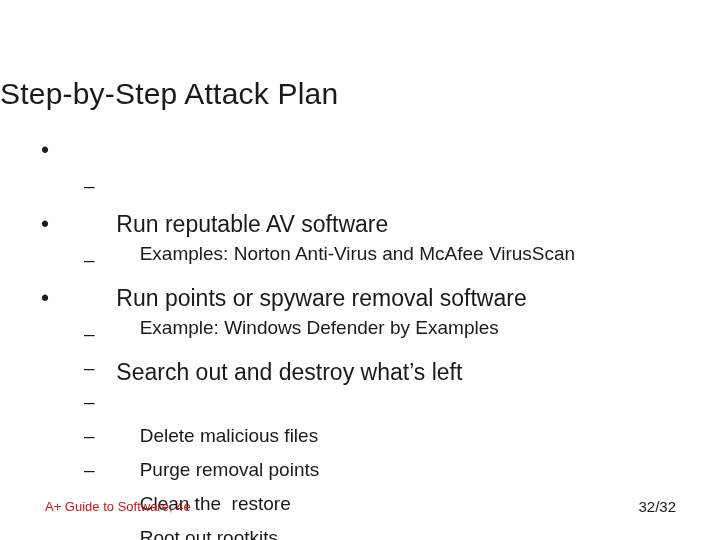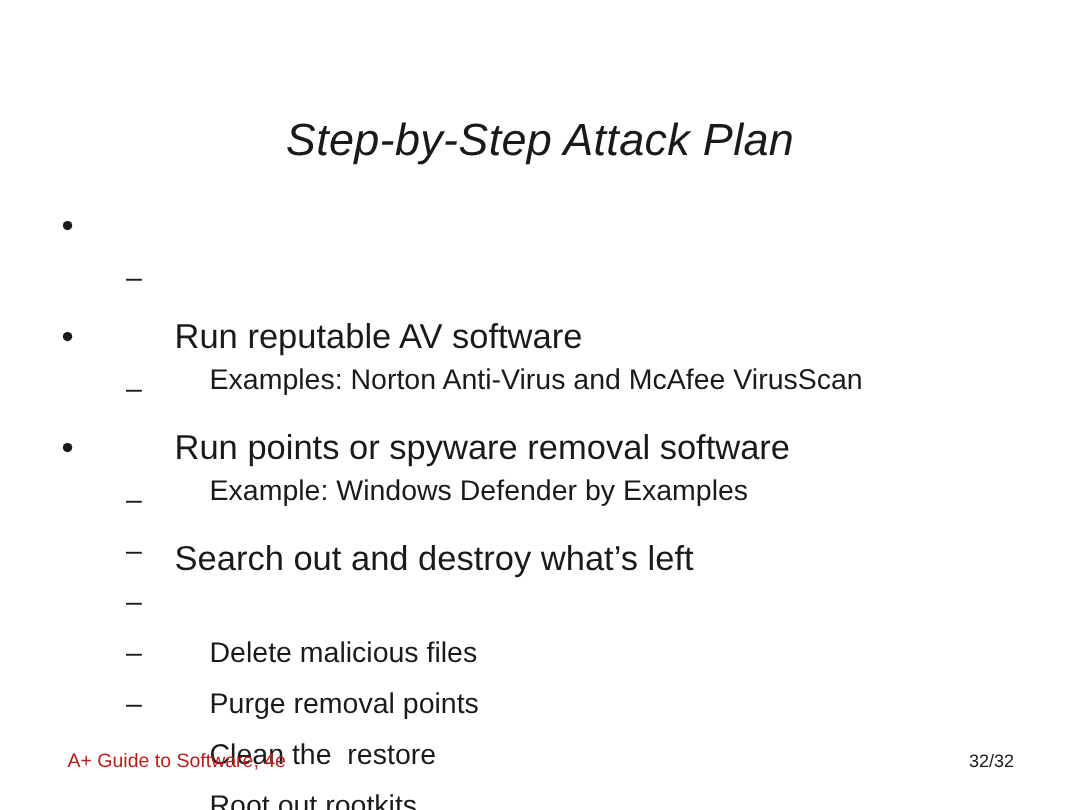--- a/index.html
+++ b/index.html
@@ -20,28 +20,26 @@
     height: 540px;
     background: #ffffff;
   }
 
   
   .slide-title {
     position: absolute;
     left: 0;
     top: 56px;
     width: 720px;
-    text-align: center;
     font-size: 30px;
     line-height: 36px;
     font-weight: normal;
     color: #1a1a1a;
     letter-spacing: 0.2px;
     white-space: nowrap;
-    font-style: italic;
   }
 
   
   .body-list {
     position: absolute;
     left: 0;
     top: 132px;
     width: 720px;
   }
 
@@ -105,21 +103,21 @@
     top: 4px;
     font-size: 13px;
     line-height: 18px;
     color: #b91c1c;
     white-space: nowrap;
   }
   .footer-right {
     position: absolute;
     right: 44px;
     top: 4px;
-    font-size: 12px;
+    font-size: 15px;
     line-height: 18px;
     color: #1a1a1a;
     white-space: nowrap;
     text-align: right;
   }
 </style>
 </head>
 <body>
 
 <div class="slide">

